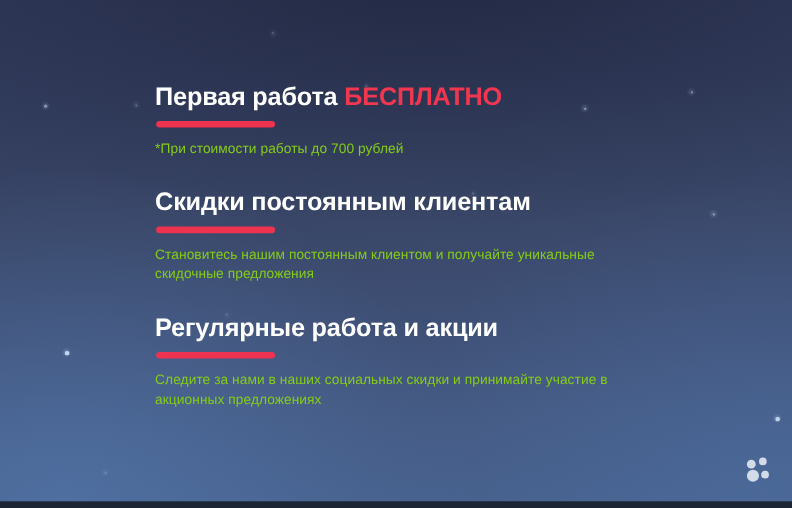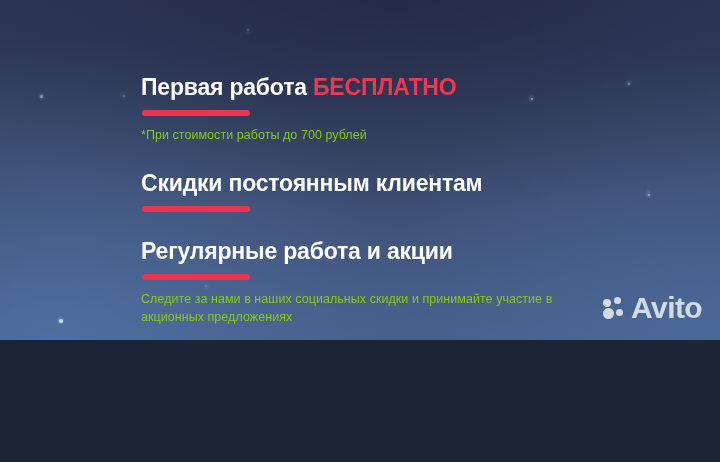--- a/index.html
+++ b/index.html
@@ -9,21 +9,21 @@
     background: #1c2533;
   }
   body {
     font-family: "Liberation Sans", "DejaVu Sans", sans-serif;
     -webkit-font-smoothing: antialiased;
   }
 
   .banner {
     position: relative;
     width: 720px;
-    height: 340px;
+    height: 456px;
     overflow: hidden;
     background: #3a4a6b;
   }
 
   
   .bg-base {
     position: absolute;
     inset: 0;
     background: linear-gradient(177deg,
                 #30395a 0%,
@@ -185,35 +185,35 @@
       </h2>
       <div class="rule"></div>
       <p class="body-text">*При стоимости работы до 700 рублей</p>
     </div>
 
     <div class="block">
       <h2 class="heading">
         <span>Скидки постоянным клиентам</span>
       </h2>
       <div class="rule"></div>
+      <p class="body-text">Становитесь нашим постоянным клиентом и получайте уникальные скидочные предложения</p>
     </div>
 
     <div class="block">
       <h2 class="heading">
         <span>Регулярные работа и акции</span>
       </h2>
       <div class="rule"></div>
       <p class="body-text">Следите за нами в наших социальных скидки и принимайте участие в акционных предложениях</p>
     </div>
 
   </div>
 
   <div class="avito-mark">
     <span class="avito-dots">
       <i class="d1"></i>
         <i class="d2"></i>
         <i class="d3"></i>
         <i class="d4"></i>
     </span>
-    <span class="avito-word">Avito</span>
   </div>
 
 </div>
 
 </body></html>

